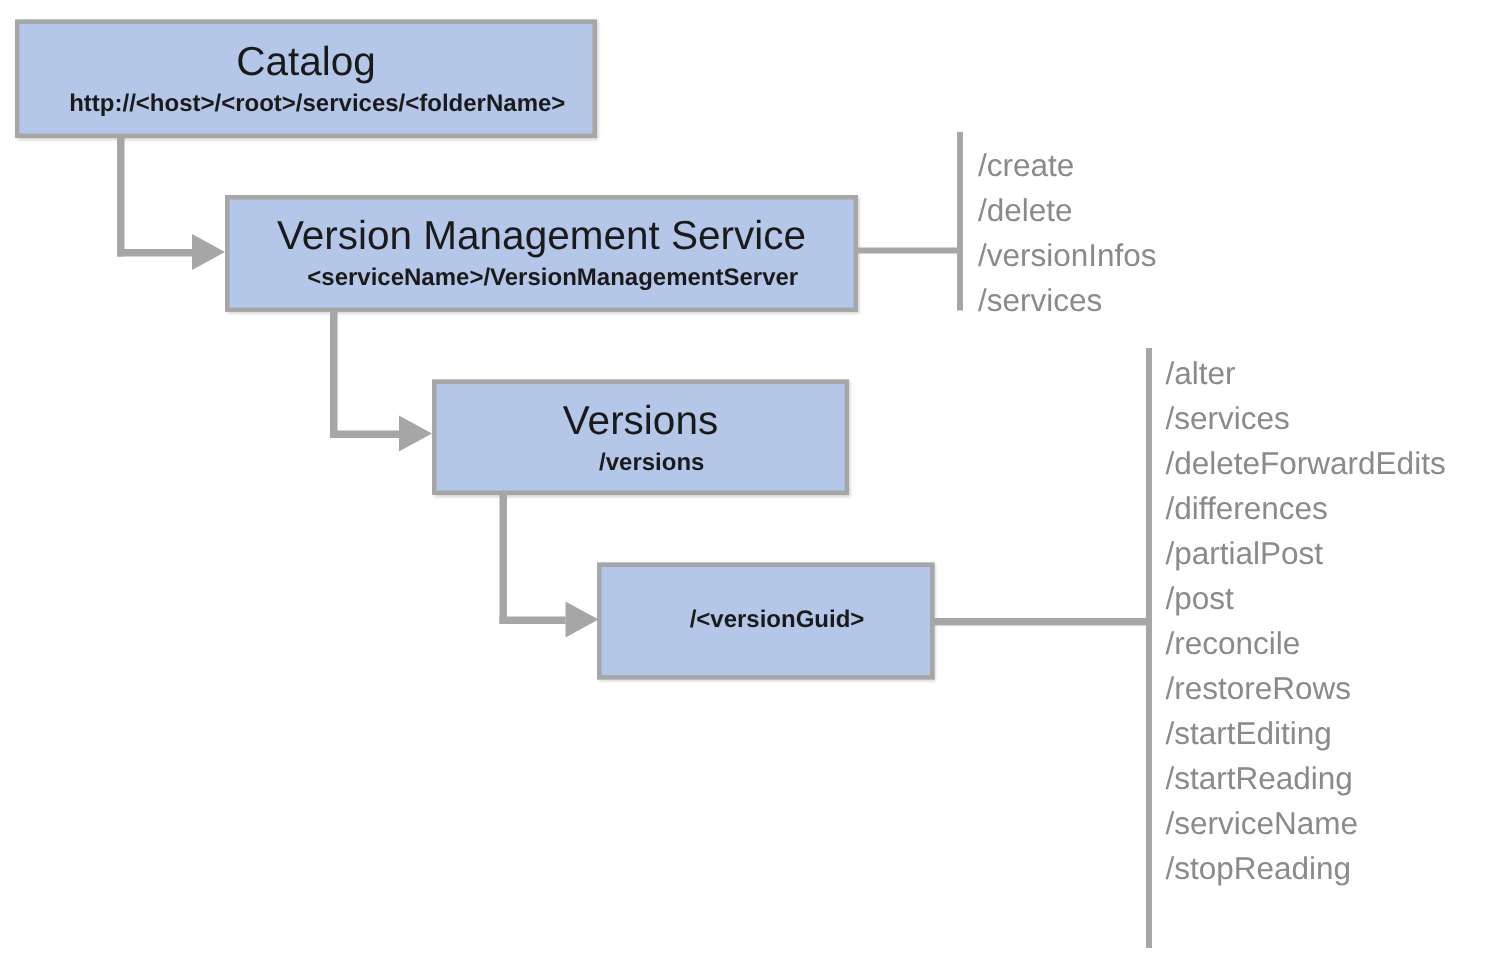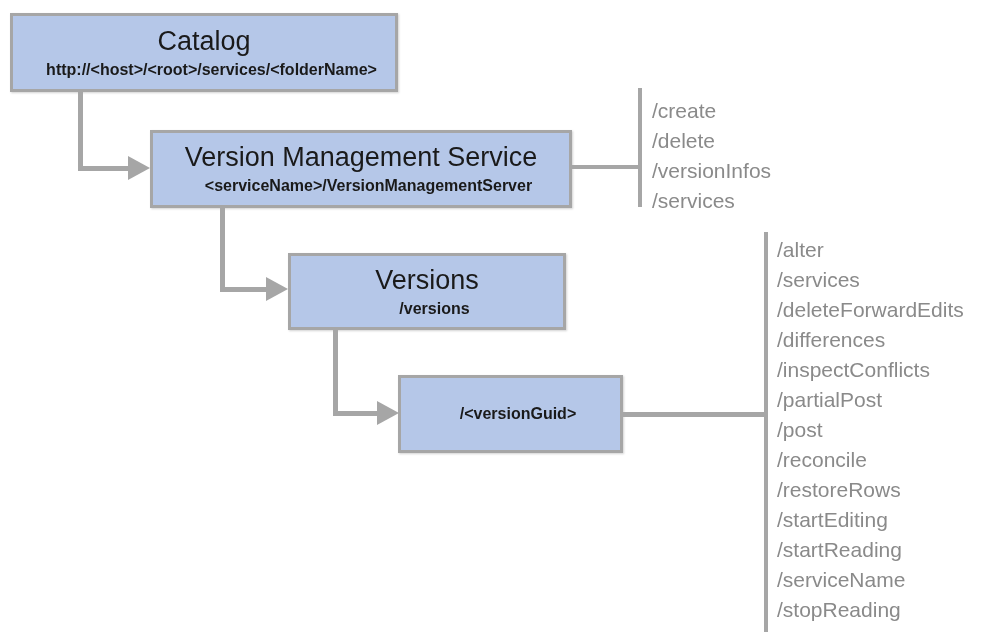--- a/index.html
+++ b/index.html
@@ -135,21 +135,20 @@
       <div class="op-item">/create</div>
       <div class="op-item">/delete</div>
       <div class="op-item">/versionInfos</div>
       <div class="op-item">/services</div>
     </div>
   <div class="ops" id="ops-version">
       <div class="op-item">/alter</div>
       <div class="op-item">/services</div>
       <div class="op-item">/deleteForwardEdits</div>
       <div class="op-item">/differences</div>
-      <div class="op-item">/inspectConflicts</div>
       <div class="op-item">/partialPost</div>
       <div class="op-item">/post</div>
       <div class="op-item">/reconcile</div>
       <div class="op-item">/restoreRows</div>
       <div class="op-item">/startEditing</div>
       <div class="op-item">/startReading</div>
       <div class="op-item">/serviceName</div>
       <div class="op-item">/stopReading</div>
     </div>
 

